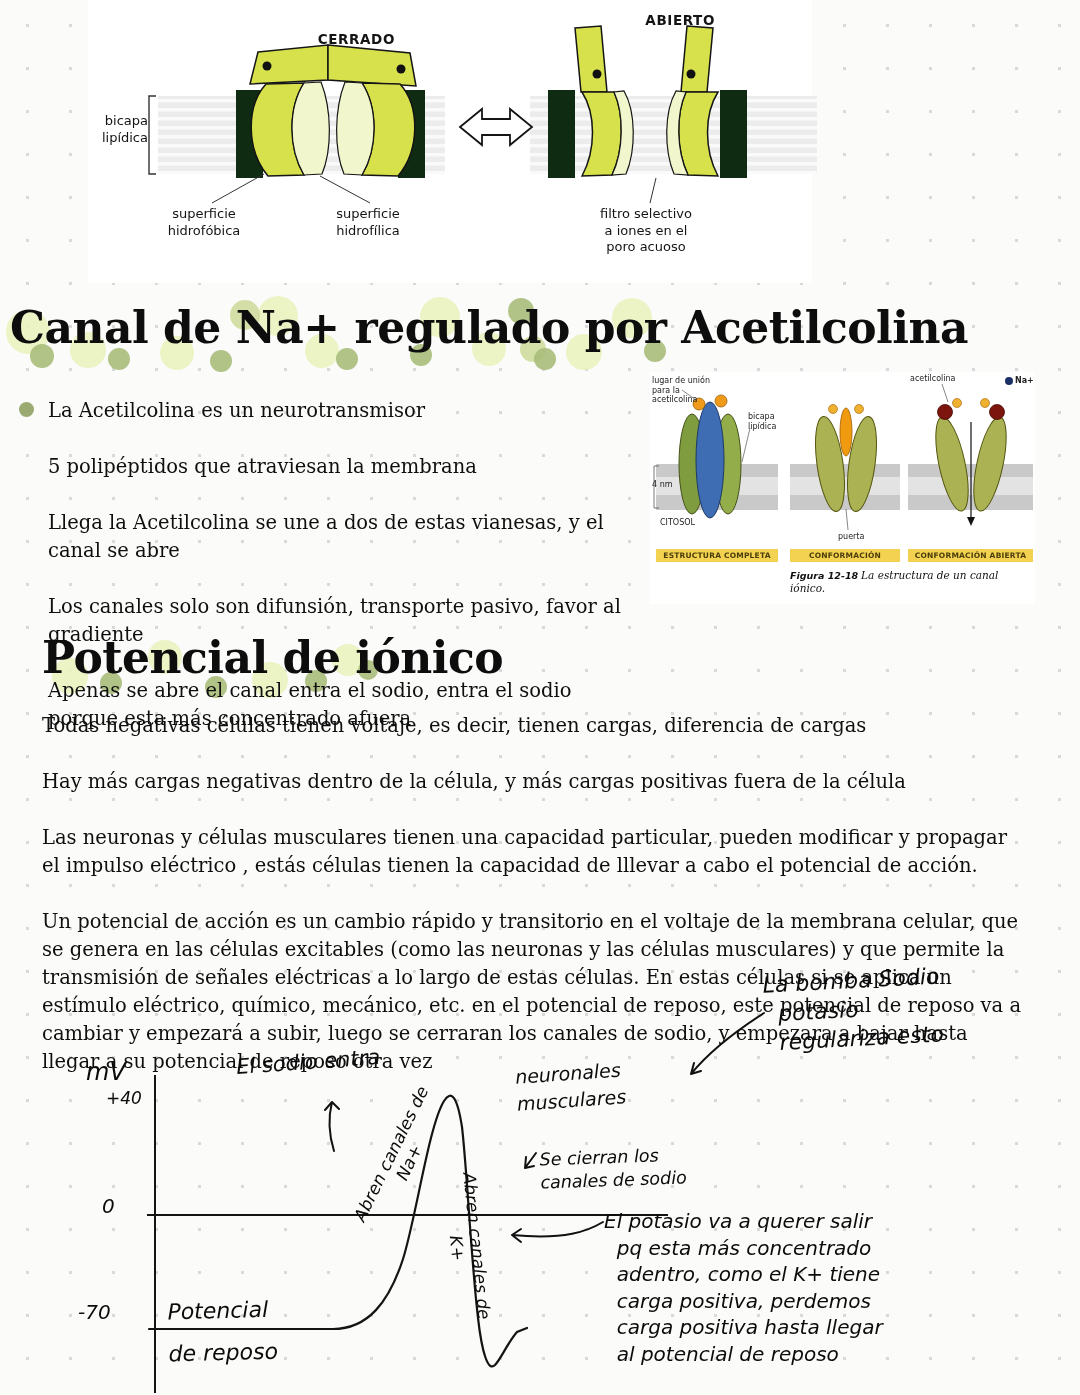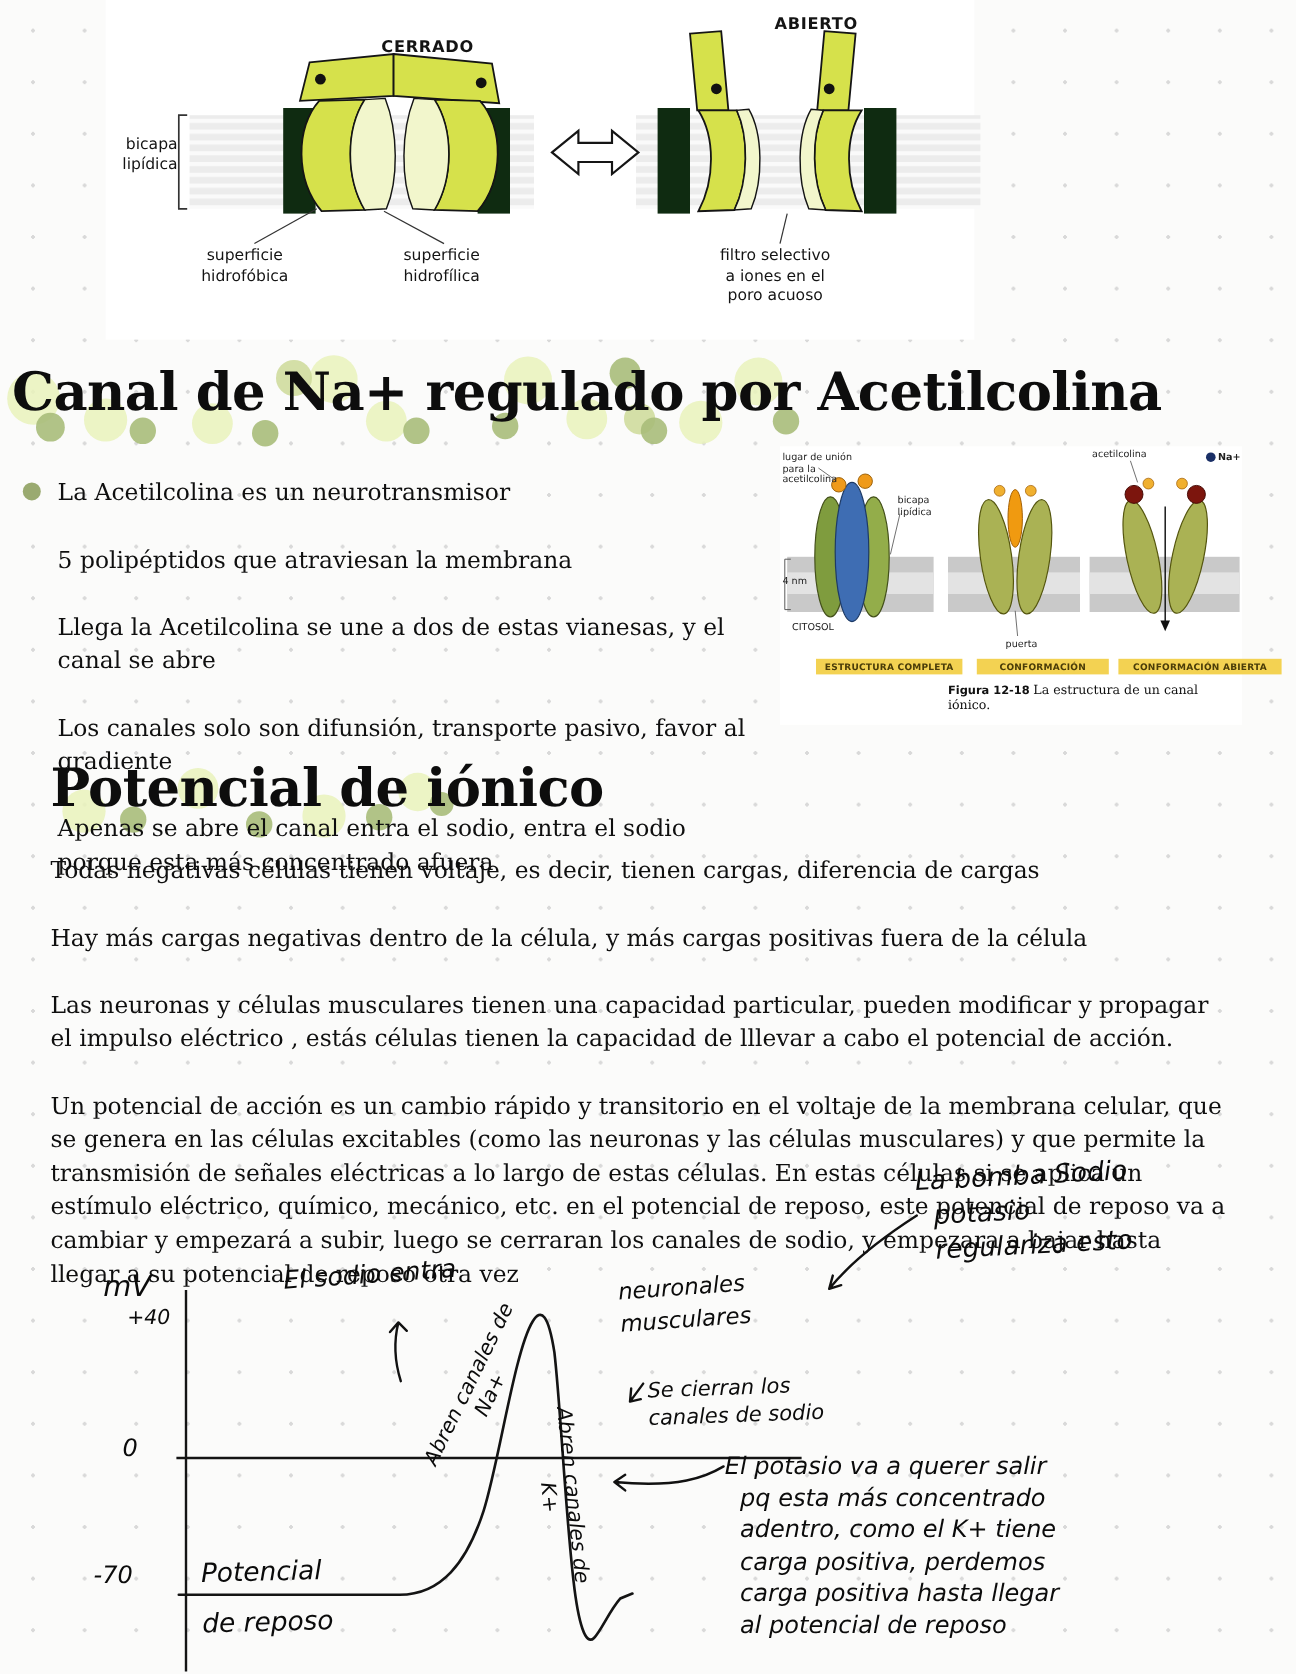--- a/index.html
+++ b/index.html
@@ -18,22 +18,22 @@
   .small-label { position:absolute; font-family:"DejaVu Sans", sans-serif; font-size:13px; line-height:16.5px; text-align:center; white-space:pre-line; color:#141414; }
   .script-title { position:absolute; font-family:"DejaVu Serif", serif; font-weight:bold; font-size:44px; letter-spacing:-0.5px; color:#0d0d0d; z-index:2; white-space:nowrap; }
   .body-text { position:absolute; font-family:"DejaVu Serif", serif; font-size:19.5px; line-height:28px; color:#0f0f0f; white-space:pre-line; z-index:2; }
   .dot { position:absolute; border-radius:50%; z-index:1; }
   .dp { background:#e9f2bb; opacity:.85; }
   .do { background:#a9bc7a; opacity:.9; }
   .dm { background:#cdd998; opacity:.85; }
   .hand { position:absolute; font-family:"DejaVu Sans", sans-serif; font-style:italic; color:#0b0b0b; white-space:pre-line; z-index:3; }
   .pre { white-space:pre; }
   .fig-label { position:absolute; font-family:"DejaVu Sans", sans-serif; font-size:8px; line-height:9.5px; color:#222; white-space:pre-line; }
-  .fig-bar { position:absolute; height:13px; background:#f3d252; font-family:"DejaVu Sans", sans-serif; font-size:7.5px; font-weight:bold; color:#4a3c08; text-align:center; line-height:13px; letter-spacing:0.2px; overflow:hidden;margin-left:24px; }
-  .fig-figcaption { position:absolute; font-family:"DejaVu Serif", serif; font-size:10.5px; line-height:13px; color:#111; }
+  .fig-bar { position:absolute; height:13px; background:#f3d252; font-family:"DejaVu Sans", sans-serif; font-size:7.5px; font-weight:bold; color:#4a3c08; text-align:center; line-height:13px; letter-spacing:0.2px; overflow:hidden; }
+  .fig-figcaption { position:absolute; font-family:"DejaVu Serif", serif; font-size:10.5px; line-height:13px; color:#111;font-style:italic; }
   .fig-figcaption b { margin-right:3px; font-family:"DejaVu Sans", sans-serif; font-size:9.5px; }
 </style>
 </head>
 <body>
 
 <div class="page">
 
   <div class="whitepanel" style="left:88px;top:0;width:724px;height:283px;"></div>
 
   <svg class="abs" style="left:70px;top:0;z-index:1;" width="760" height="285" viewBox="0 0 760 285">
@@ -170,21 +170,21 @@
 acetilcolina</div>
     <div class="fig-label" style="left:98px;top:40px;width:40px;">bicapa
 lipídica</div>
     <div class="fig-label" style="left:2px;top:108px;">4 nm</div>
     <div class="fig-label" style="left:10px;top:146px;">CITOSOL</div>
     <div class="fig-label" style="left:188px;top:160px;">puerta</div>
     <div class="fig-label" style="left:260px;top:2px;">acetilcolina</div>
     <div class="fig-label" style="left:365px;top:4px;font-weight:bold;">Na+</div>
     <div class="fig-bar" style="left:6px;top:177px;width:122px;">ESTRUCTURA COMPLETA</div>
     <div class="fig-bar" style="left:140px;top:177px;width:110px;">CONFORMACIÓN CERRADA</div>
-    <div class="fig-bar" style="left:258px;top:177px;width:136px;">CONFORMACIÓN ABIERTA</div>
+    <div class="fig-bar" style="left:258px;top:177px;width:125px;">CONFORMACIÓN ABIERTA</div>
     <div class="fig-figcaption" style="left:140px;top:197px;width:225px;">
       <b>Figura 12-18</b><span>La estructura de un canal iónico.</span>
     </div>
   </div>
 
   <div class="dot dp" style="left:52px;top:658px;width:36px;height:36px;"></div>
   <div class="dot dp" style="left:148px;top:640px;width:34px;height:34px;"></div>
   <div class="dot dp" style="left:252px;top:662px;width:36px;height:36px;"></div>
   <div class="dot dp" style="left:332px;top:644px;width:32px;height:32px;"></div>
   <div class="dot do" style="left:100px;top:672px;width:22px;height:22px;"></div>

